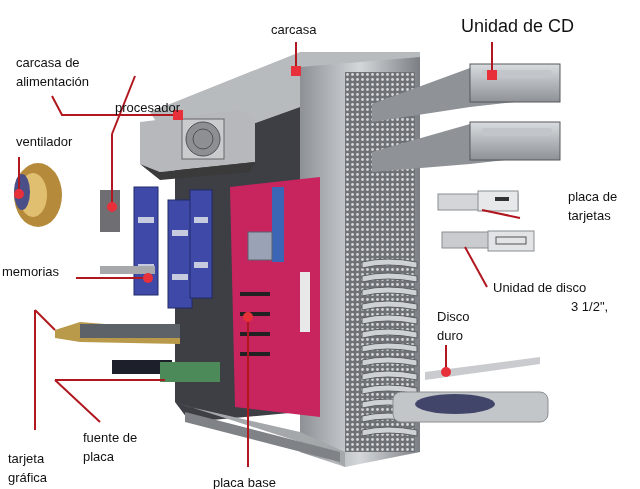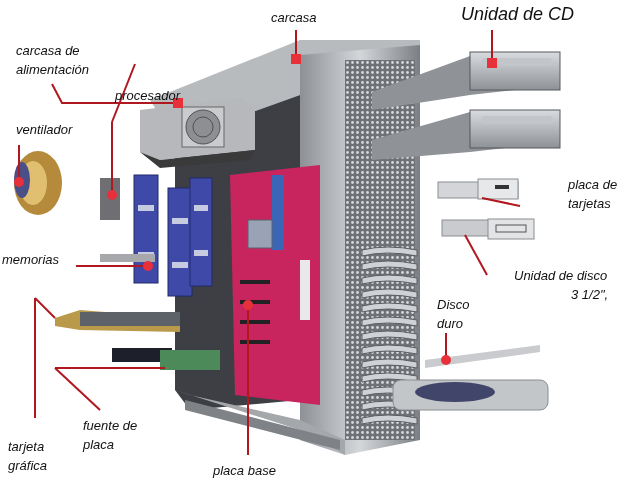--- a/index.html
+++ b/index.html
@@ -1,18 +1,18 @@
 <!DOCTYPE html>
 <html><head>
 <meta charset="utf-8">
 <style>
   html, body { margin:0; padding:0; background:#ffffff; }
   body { width:640px; height:489px; position:relative; overflow:hidden;
          font-family:"Liberation Sans", "DejaVu Sans", sans-serif; }
-  .stage { position:absolute; left:0; top:0; width:640px; height:395px;font-style:italic; }
+  .stage { position:absolute; left:0; top:12px; width:640px; height:395px; }
   .label { position:absolute; font-size:13px; color:#111; line-height:17px; white-space:pre; }
   svg { position:absolute; left:0; top:0; }
 </style>
 </head>
 <body>
 
 <div class="stage">
 
   <svg width="640" height="489" viewBox="0 0 640 489">
     <defs>
@@ -171,21 +171,21 @@
 
   <div class="label" style="left:271px;top:9px;">carcasa</div>
   <div class="label" style="left:461px;top:6px;font-size:18px;">Unidad de CD</div>
   <div class="label" style="left:16px;top:42px;">carcasa de</div>
   <div class="label" style="left:16px;top:61px;">alimentación</div>
   <div class="label" style="left:115px;top:42px;margin-top:45px;">procesador</div>
   <div class="label" style="left:0px;top:121px;margin-left:16px;">ventilador</div>
   <div class="label" style="left:2px;top:251px;">memorias</div>
   <div class="label" style="left:568px;top:176px;">placa de</div>
   <div class="label" style="left:568px;top:195px;">tarjetas</div>
-  <div class="label" style="left:493px;top:267px;margin-left:21px;">Unidad de disco</div>
+  <div class="label" style="left:493px;top:267px;">Unidad de disco</div>
   <div class="label" style="left:571px;top:286px;">3 1/2",</div>
   <div class="label" style="left:437px;top:296px;">Disco</div>
   <div class="label" style="left:437px;top:315px;">duro</div>
   <div class="label" style="left:83px;top:417px;">fuente de</div>
   <div class="label" style="left:83px;top:436px;">placa</div>
   <div class="label" style="left:8px;top:438px;">tarjeta</div>
   <div class="label" style="left:8px;top:457px;">gráfica</div>
   <div class="label" style="left:213px;top:462px;">placa base</div>
 </div>
 

